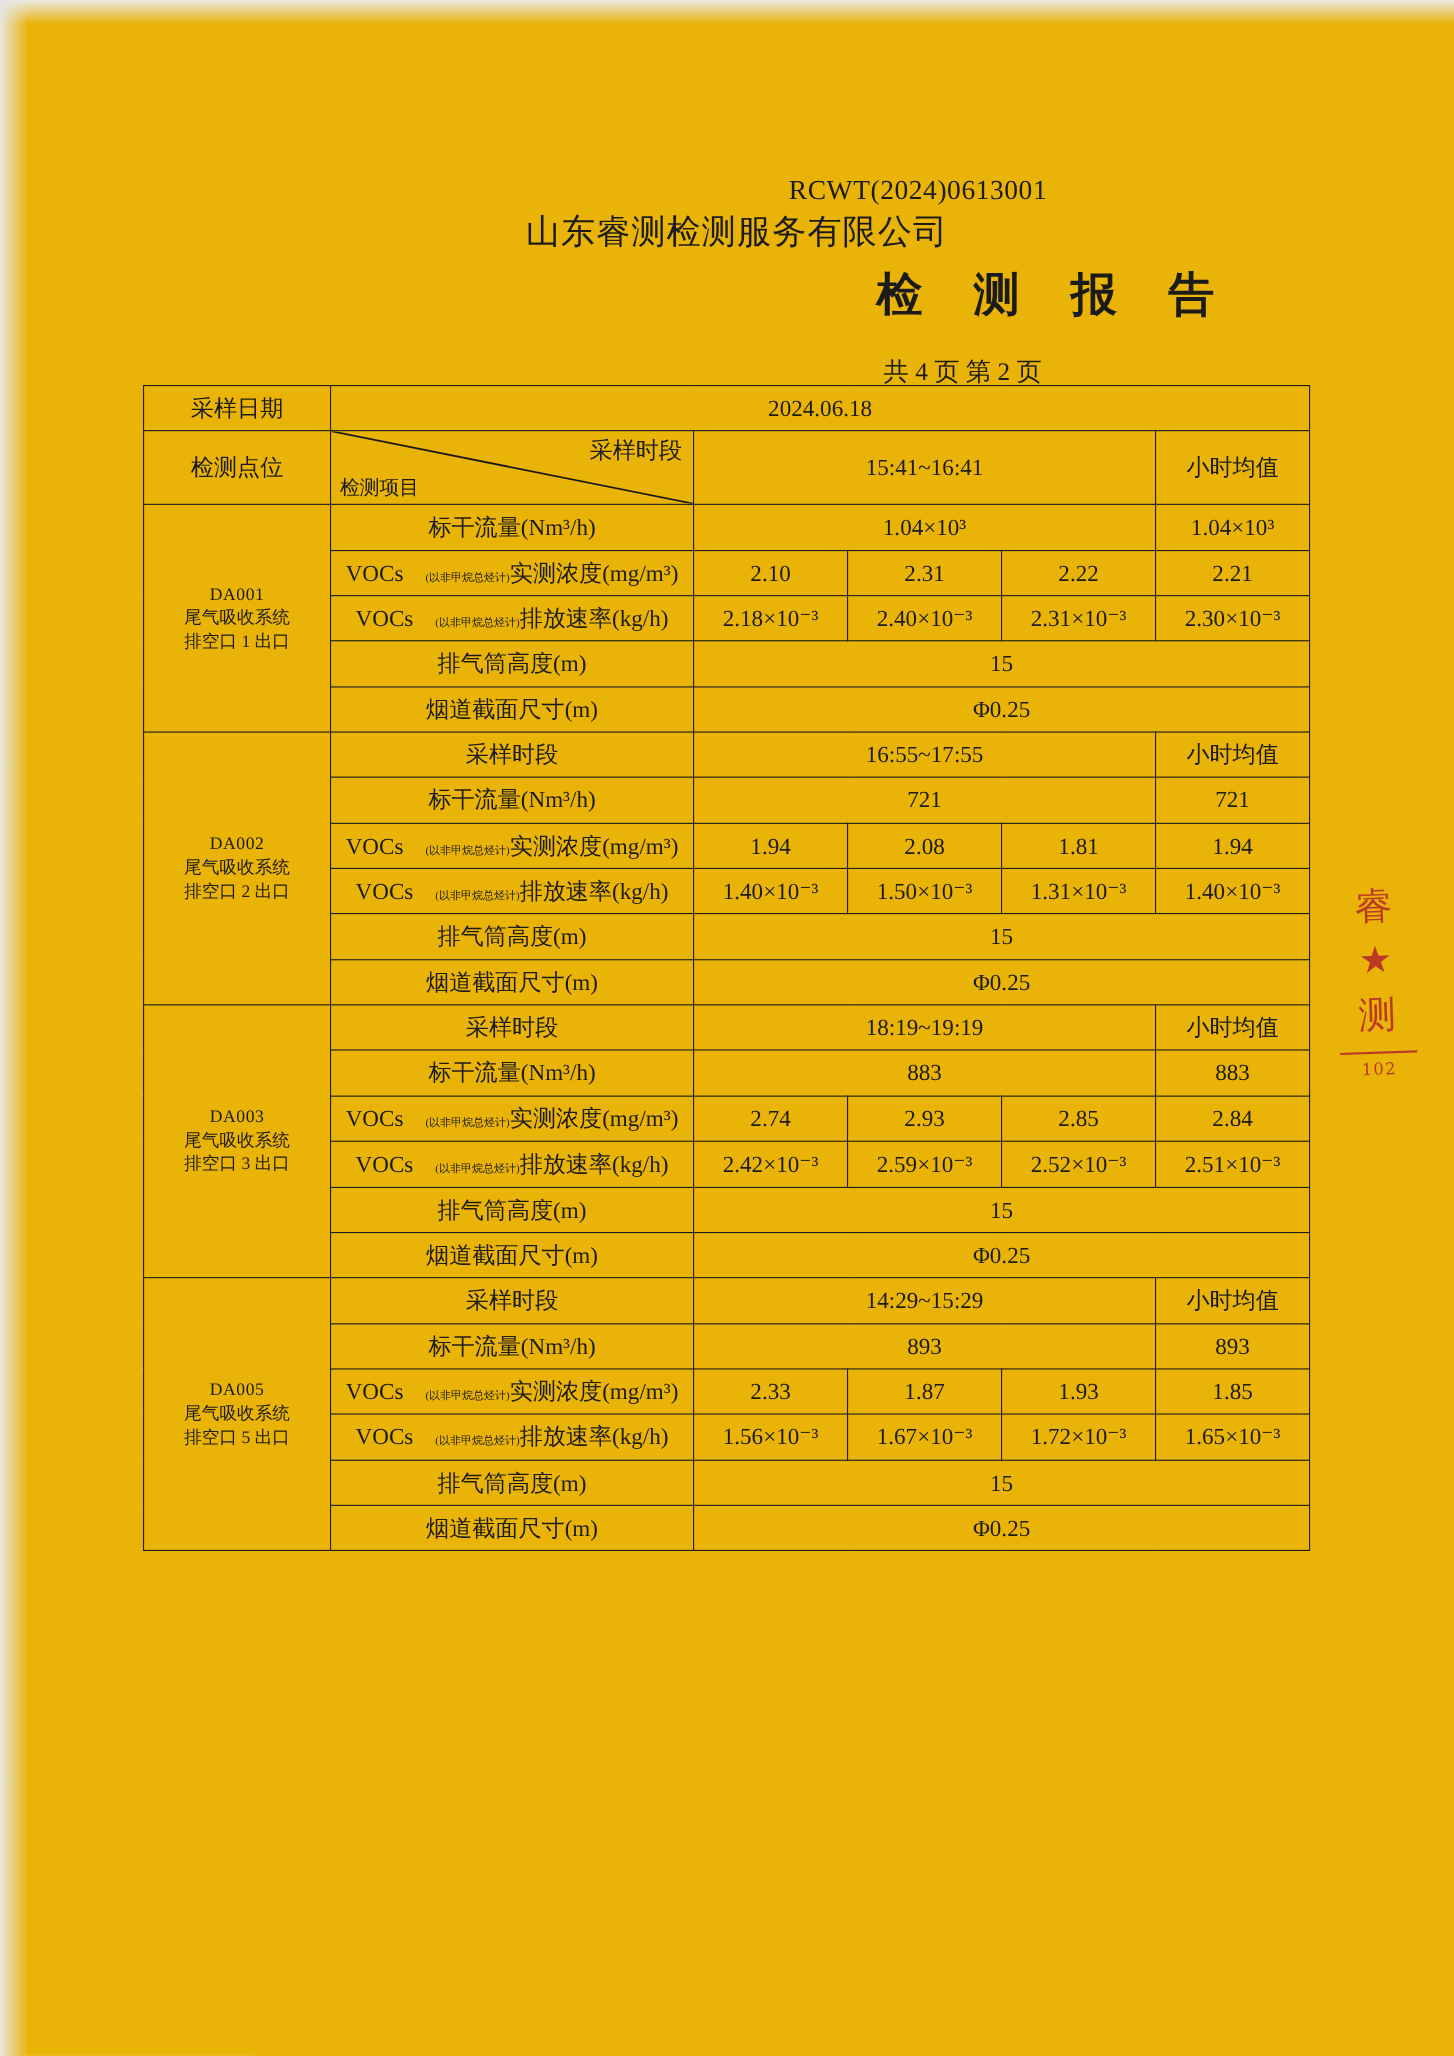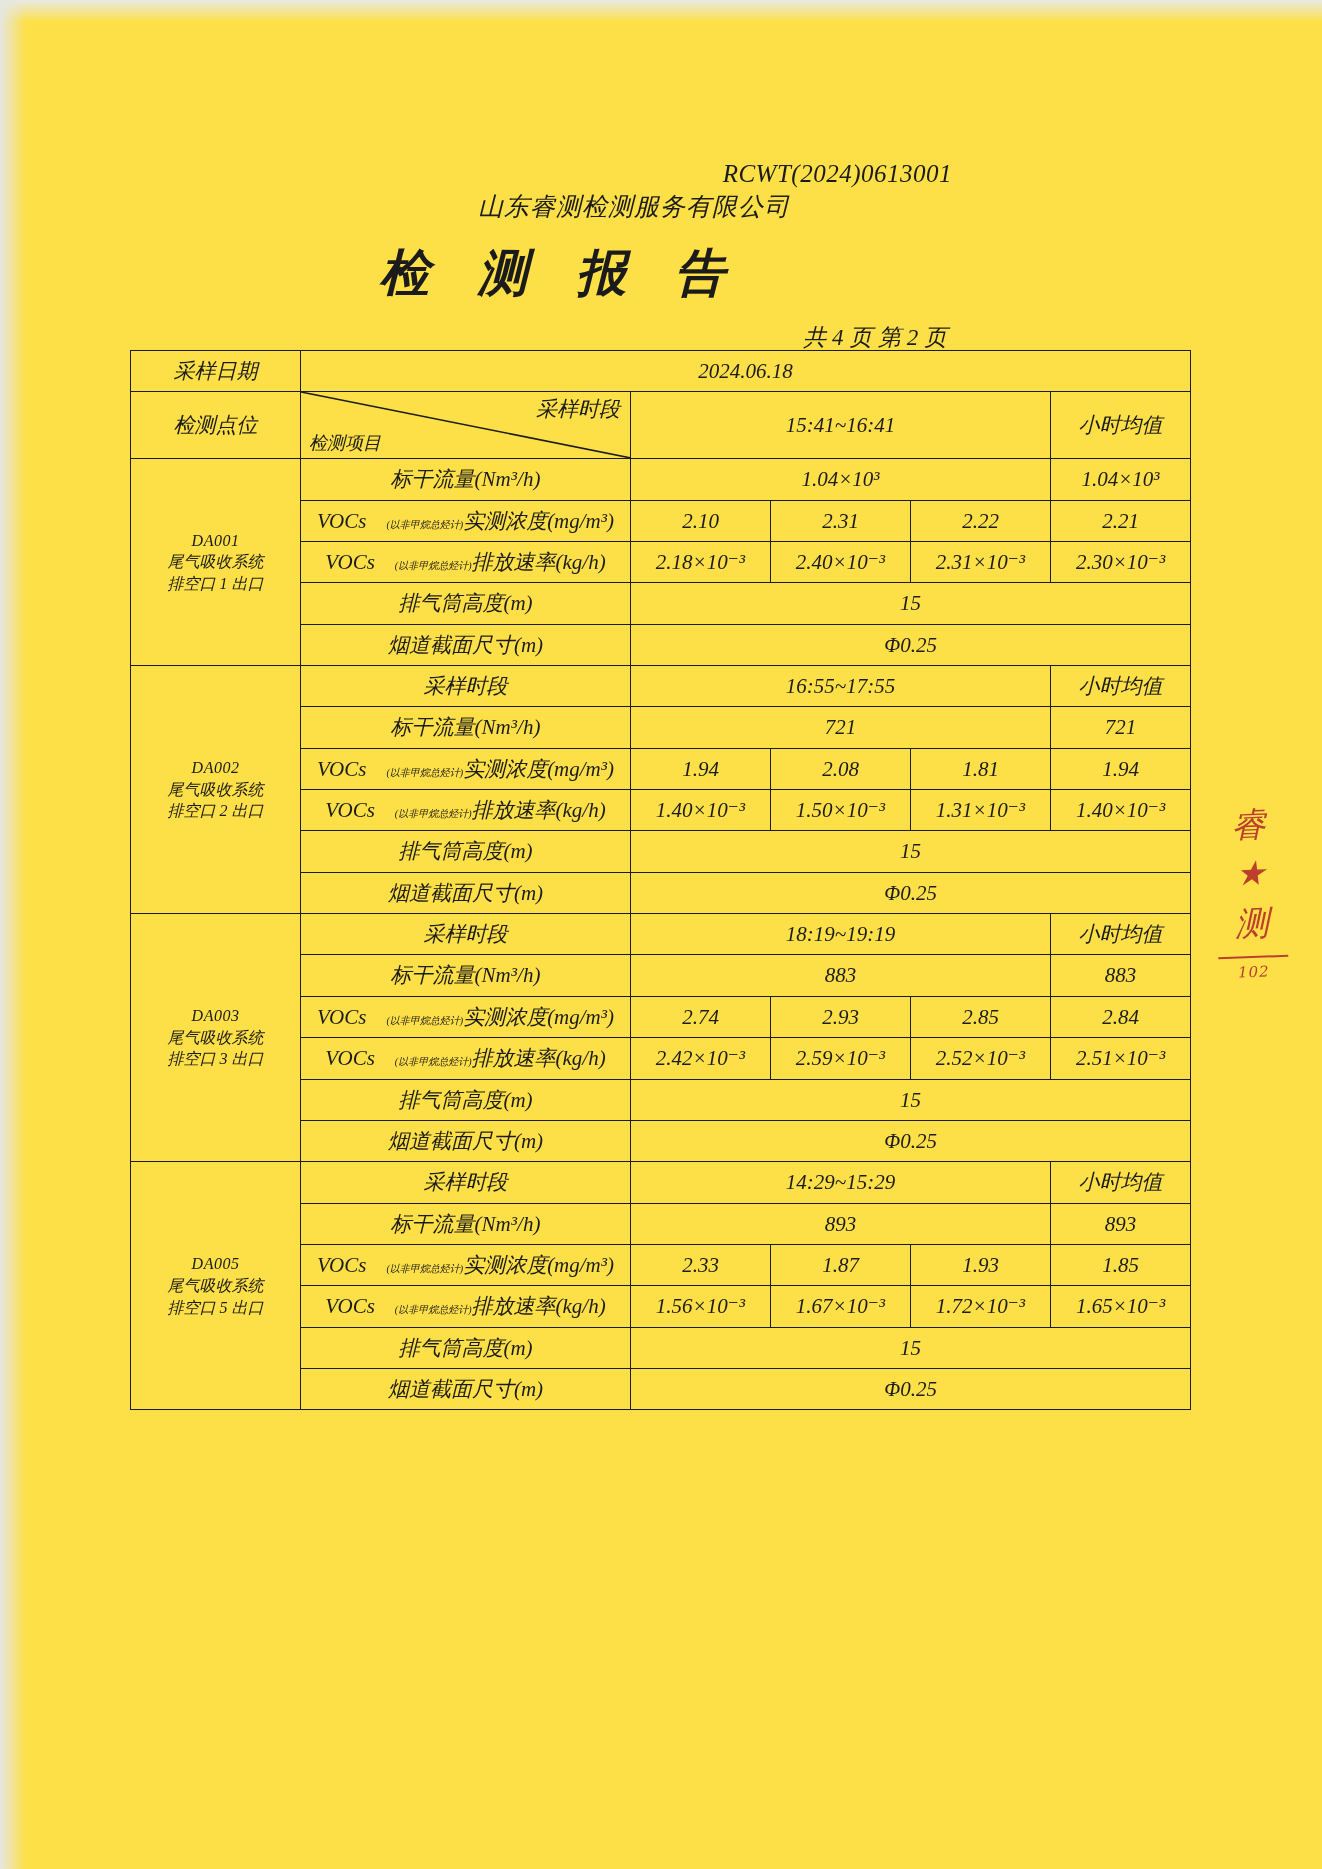--- a/index.html
+++ b/index.html
@@ -13,46 +13,45 @@
     position: relative;
     font-family: "Liberation Serif", "DejaVu Serif", serif;
     color: #1b1b1b;
     overflow: hidden;
   }
   .page {
     position: absolute;
     left: 0; top: 0;
     width: 1322px;
     height: 1869px;
-    background: #fde047;
-    font-style: italic;
+    background: #eab308;
   }
   .doc-number {
     position: absolute;
     right: 370px;
     top: 160px;
     font-size: 25px;
     letter-spacing: 0.5px;
     white-space: nowrap;
   }
   .company {
     position: absolute;
     left: 478px;
     top: 190px;
-    font-size: 25px;
+    font-size: 31px;
     letter-spacing: 1px;
     white-space: nowrap;
   }
   .report-title {
     position: absolute;
     left: 0;
     right: 200px;
     top: 240px;
-    text-align: center;
-    font-size: 50px;
+    text-align: right;
+    font-size: 42px;
     font-weight: bold;
     letter-spacing: 18px;
   }
   .table-caption {
     position: absolute;
     left: 0;
     right: 195px;
     top: 318px;
     text-align: center;
     font-size: 23px;

